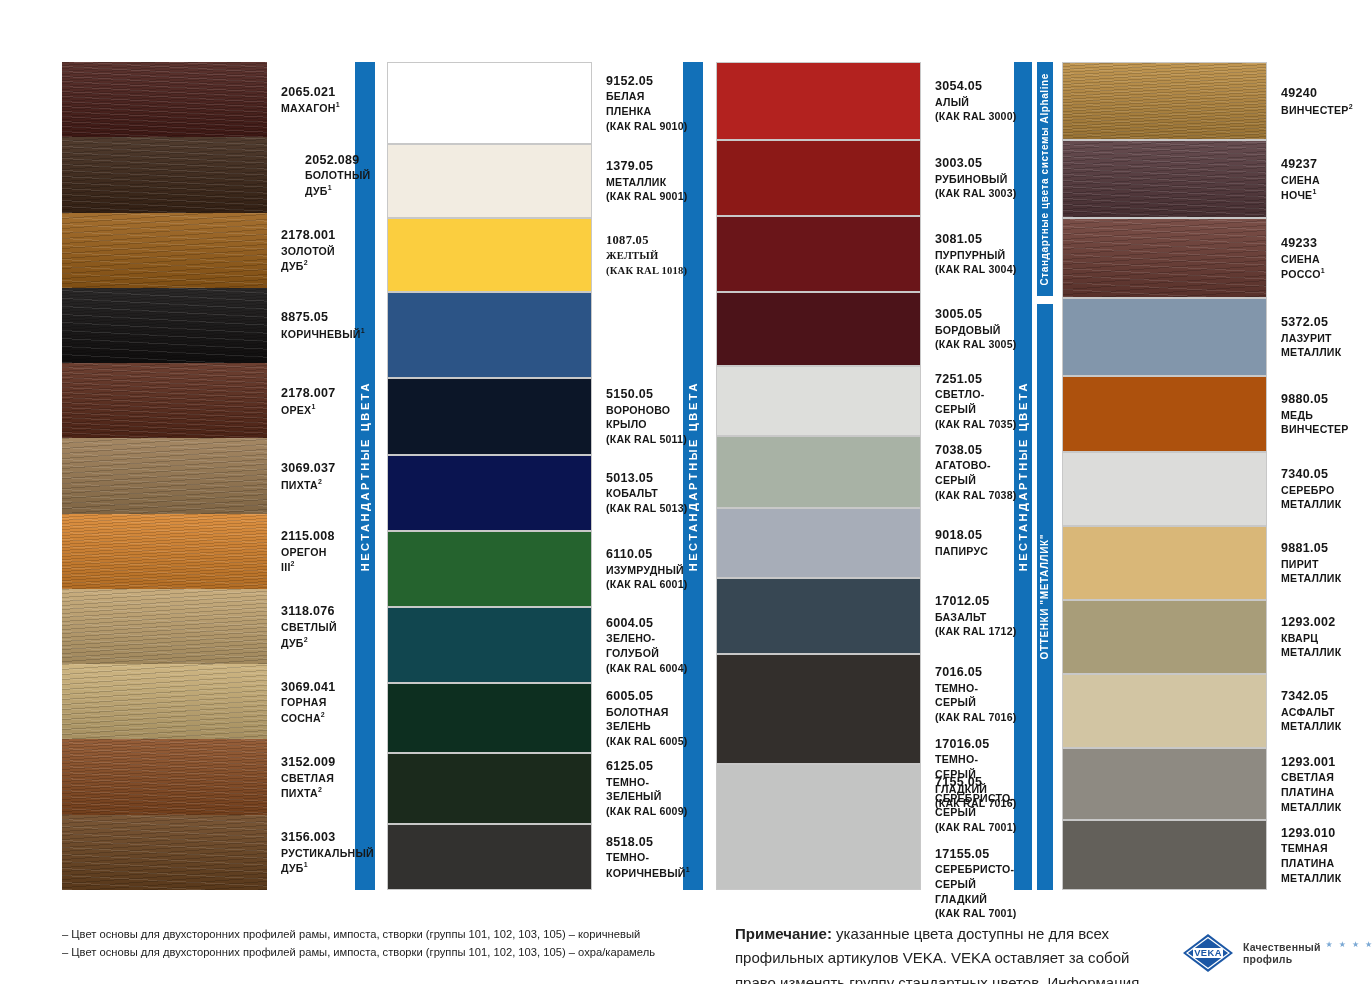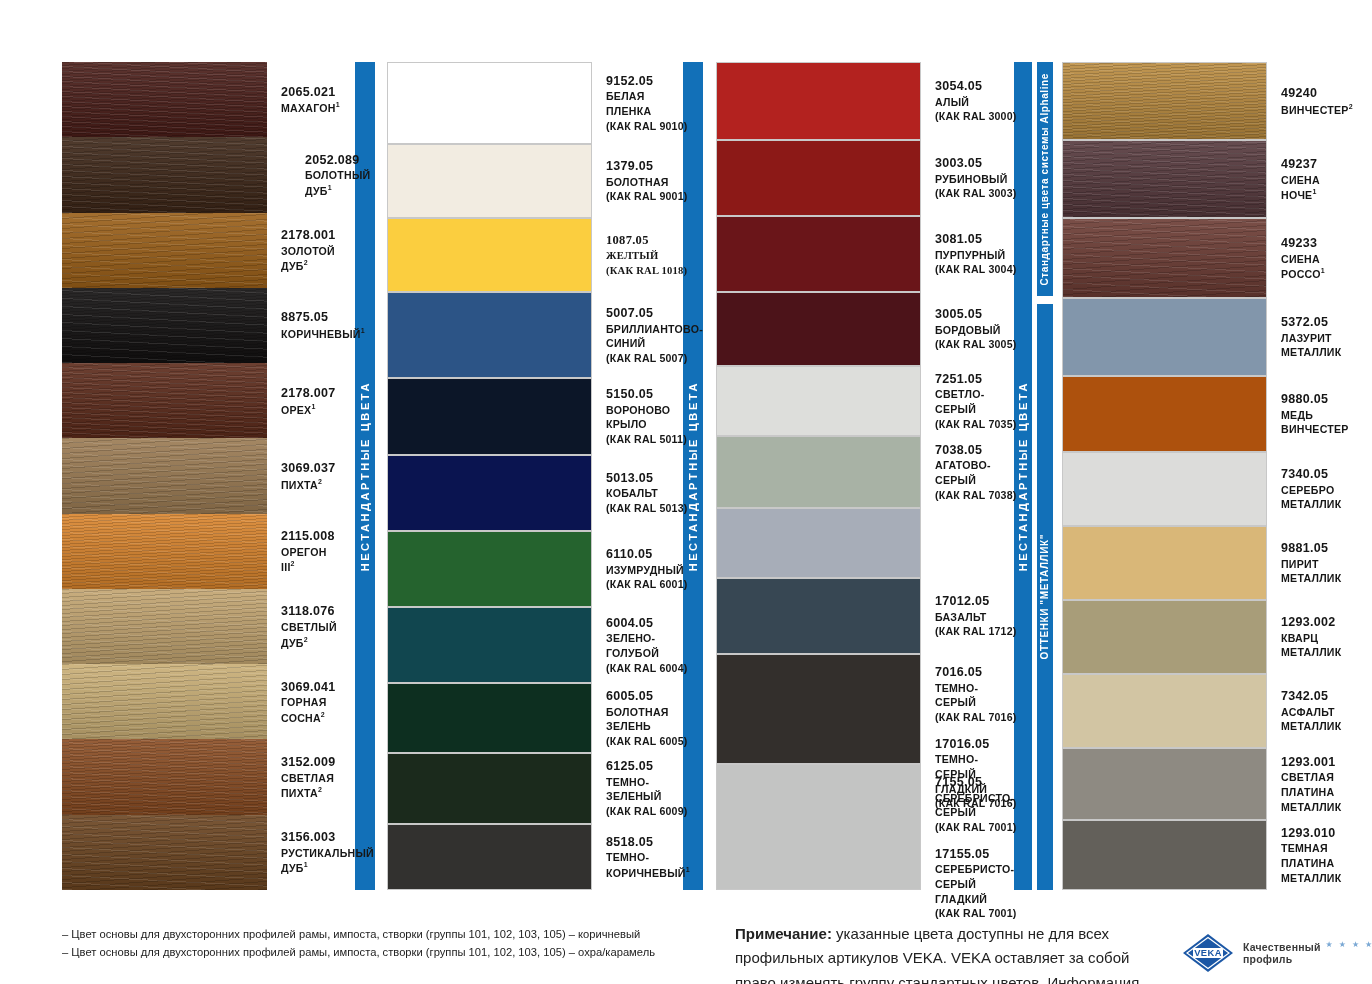--- a/index.html
+++ b/index.html
@@ -307,44 +307,37 @@
                 <div class="nm">БЕЛАЯ ПЛЕНКА</div>
                 <div class="ral">(КАК RAL 9010)</div>
               </div>
             </div>
           </div>
           <div class="row" style="height: 74.2075px; flex: 0 0 74.2075px;">
             <div class="chip bordered" style="width: 205px; background: rgb(242, 236, 225); height: 100%;"></div>
             <div class="labels">
               <div class="lbl-group">
                 <div class="code">1379.05</div>
-                <div class="nm">БОЛОТНАЯ</div>
+                <div class="nm">МЕТАЛЛИК</div>
                 <div class="ral">(КАК RAL 9001)</div>
               </div>
             </div>
           </div>
           <div class="row" style="height: 74.2075px; flex: 0 0 74.2075px; font-family: Liberation Serif, serif;">
             <div class="chip bordered" style="width: 205px; background: rgb(251, 206, 63); height: 100%;"></div>
             <div class="labels">
               <div class="lbl-group">
                 <div class="code">1087.05</div>
                 <div class="nm">ЖЕЛТЫЙ</div>
                 <div class="ral">(КАК RAL 1018)</div>
               </div>
             </div>
           </div>
           <div class="row" style="height: 85.9245px; flex: 0 0 85.9245px;">
             <div class="chip bordered" style="width: 205px; background: rgb(44, 84, 134); height: 100%;"></div>
-            <div class="labels">
-              <div class="lbl-group">
-                <div class="code">5007.05</div>
-                <div class="nm">БРИЛЛИАНТОВО-СИНИЙ</div>
-                <div class="ral">(КАК RAL 5007)</div>
-              </div>
-            </div>
           </div>
           <div class="row" style="height: 76.1604px; flex: 0 0 76.1604px;">
             <div class="chip bordered" style="width: 205px; background: rgb(12, 22, 40); height: 100%;"></div>
             <div class="labels">
               <div class="lbl-group">
                 <div class="code">5150.05</div>
                 <div class="nm">ВОРОНОВО КРЫЛО</div>
                 <div class="ral">(КАК RAL 5011)</div>
               </div>
             </div>
@@ -474,20 +467,26 @@
             <div class="labels">
               <div class="lbl-group">
                 <div class="code">7038.05</div>
                 <div class="nm">АГАТОВО-СЕРЫЙ</div>
                 <div class="ral">(КАК RAL 7038)</div>
               </div>
             </div>
           </div>
           <div class="row" style="height: 70px; flex: 0 0 70px;">
             <div class="chip bordered" style="width: 205px; background: rgb(167, 173, 184); height: 100%;"></div>
+            <div class="labels">
+              <div class="lbl-group">
+                <div class="code">9018.05</div>
+                <div class="nm">ПАПИРУС</div>
+              </div>
+            </div>
           </div>
           <div class="row" style="height: 76px; flex: 0 0 76px;">
             <div class="chip bordered" style="width: 205px; background: rgb(55, 71, 83); height: 100%;"></div>
             <div class="labels">
               <div class="lbl-group">
                 <div class="code">17012.05</div>
                 <div class="nm">БАЗАЛЬТ</div>
                 <div class="ral">(КАК RAL 1712)</div>
               </div>
             </div>

